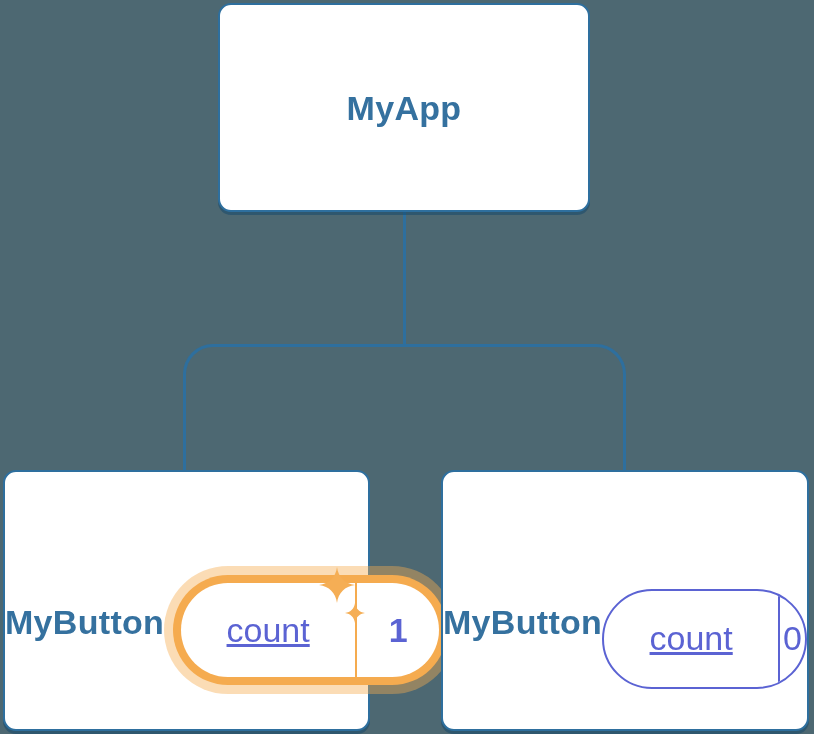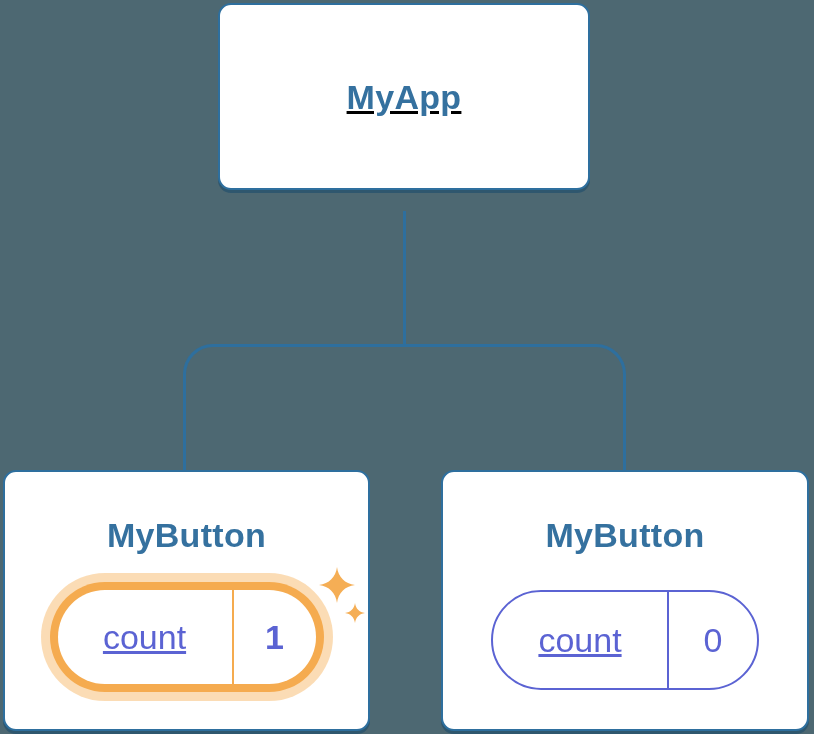--- a/index.html
+++ b/index.html
@@ -43,28 +43,28 @@
   
   .node {
     position: absolute;
     background: var(--node-background, #fff);
     border: 2px solid var(--node-border-blue, #2e6f9e);
     border-radius: 13px;
     box-shadow: 0 3px 0 rgba(23, 72, 107, 0.55);
   }
   .node-root {
     left: 218px; top: 3px;
-    width: 372px; height: 187px;
-    display: flex; align-items: center; justify-content: center; text-decoration: underline;
+    width: 372px; height: 209px;
+    display: flex; align-items: center; justify-content: center;
   }
   .node-child {
     top: 470px;
     height: 261px;
     display: flex;
-    flex-direction: column;
+    flex-direction: row;
     align-items: center;
     padding-top: 42px;
   }
   .node-child-left  { left: 3px;   width: 367px; }
   .node-child-right { left: 441px; width: 368px; }
   .node-label {
     color: var(--node-label-blue, #35719f);
     font-size: 34px;
     font-weight: 700;
     line-height: 42px;

